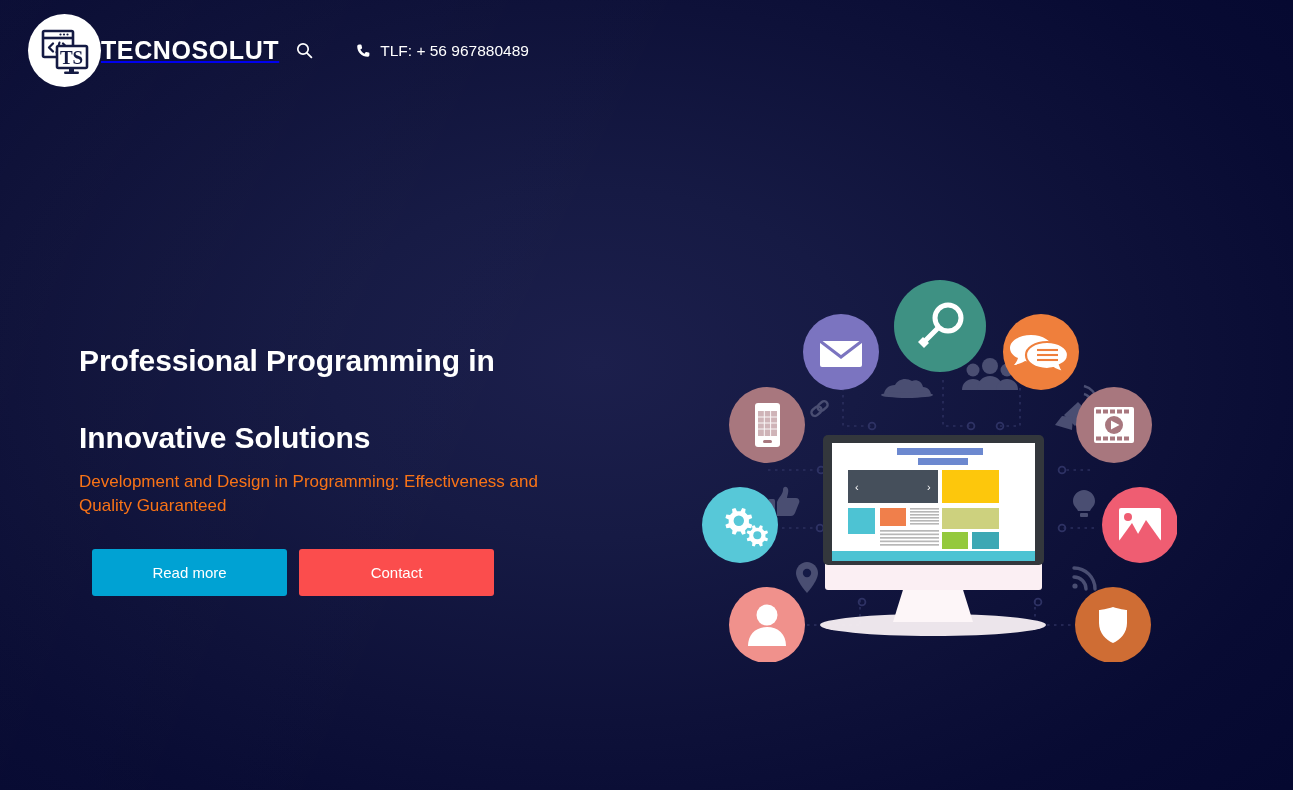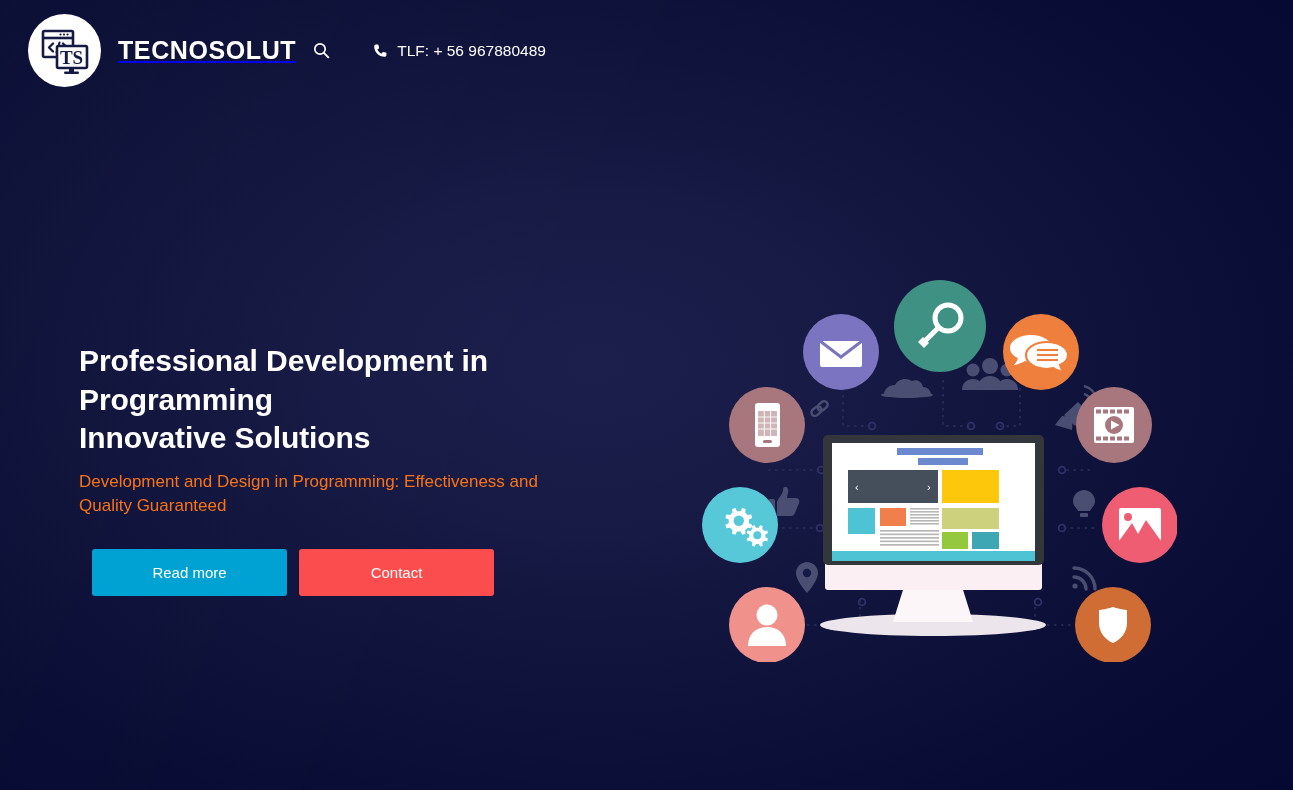--- a/index.html
+++ b/index.html
@@ -39,21 +39,20 @@
     margin-left: 28px;
     text-align: center;
   }
   .logo-badge {
     width: 73px; height: 73px; border-radius: 50%;
     background: #ffffff;
     display: flex; align-items: center; justify-content: center;
     flex: 0 0 auto;
   }
   .brand-name {
-    margin-left: 17px;
     color: #ffffff;
     font-size: 25px;
     font-weight: bold;
     letter-spacing: 0.6px;
     white-space: nowrap;
   }
 
   #main-nav {
     display: flex; align-items: center;
     margin-left: auto;
@@ -178,22 +177,22 @@
           <path d="M3.2 1.6 c-1.0 0 -1.9 0.9 -1.9 2.0 c0 6.0 5.0 11.0 11.0 11.0 c1.1 0 2.0 -0.9 2.0 -1.9 l0 -1.7 c0 -0.4 -0.3 -0.8 -0.7 -0.9 l-2.7 -0.6 c-0.4 -0.1 -0.8 0.1 -1.0 0.5 l-0.7 1.4 c-2.0 -1.0 -3.6 -2.6 -4.6 -4.6 l1.4 -0.7 c0.4 -0.2 0.6 -0.6 0.5 -1.0 l-0.6 -2.7 c-0.1 -0.4 -0.5 -0.7 -0.9 -0.7 z" fill="#ffffff"></path>
         </svg>
       </span>
       <span>TLF: + 56 967880489</span>
     </a>
   </div>
 </header>
 
 <section id="hero-copy">
   <h1 class="hero-title">
-    <span>Professional Development in</span><br>
-    <span>Programming</span><br>
+    <span>Professional Programming in</span><br>
+    <br>
     <span>Innovative Solutions</span>
   </h1>
   <p class="hero-sub">Development and Design in Programming: Effectiveness and Quality Guaranteed</p>
   <div class="hero-actions">
     <a class="btn btn-primary" href="#">Read more</a>
     <a class="btn btn-danger" href="#">Contact</a>
   </div>
 </section>
 
 <figure id="hero-illustration">

